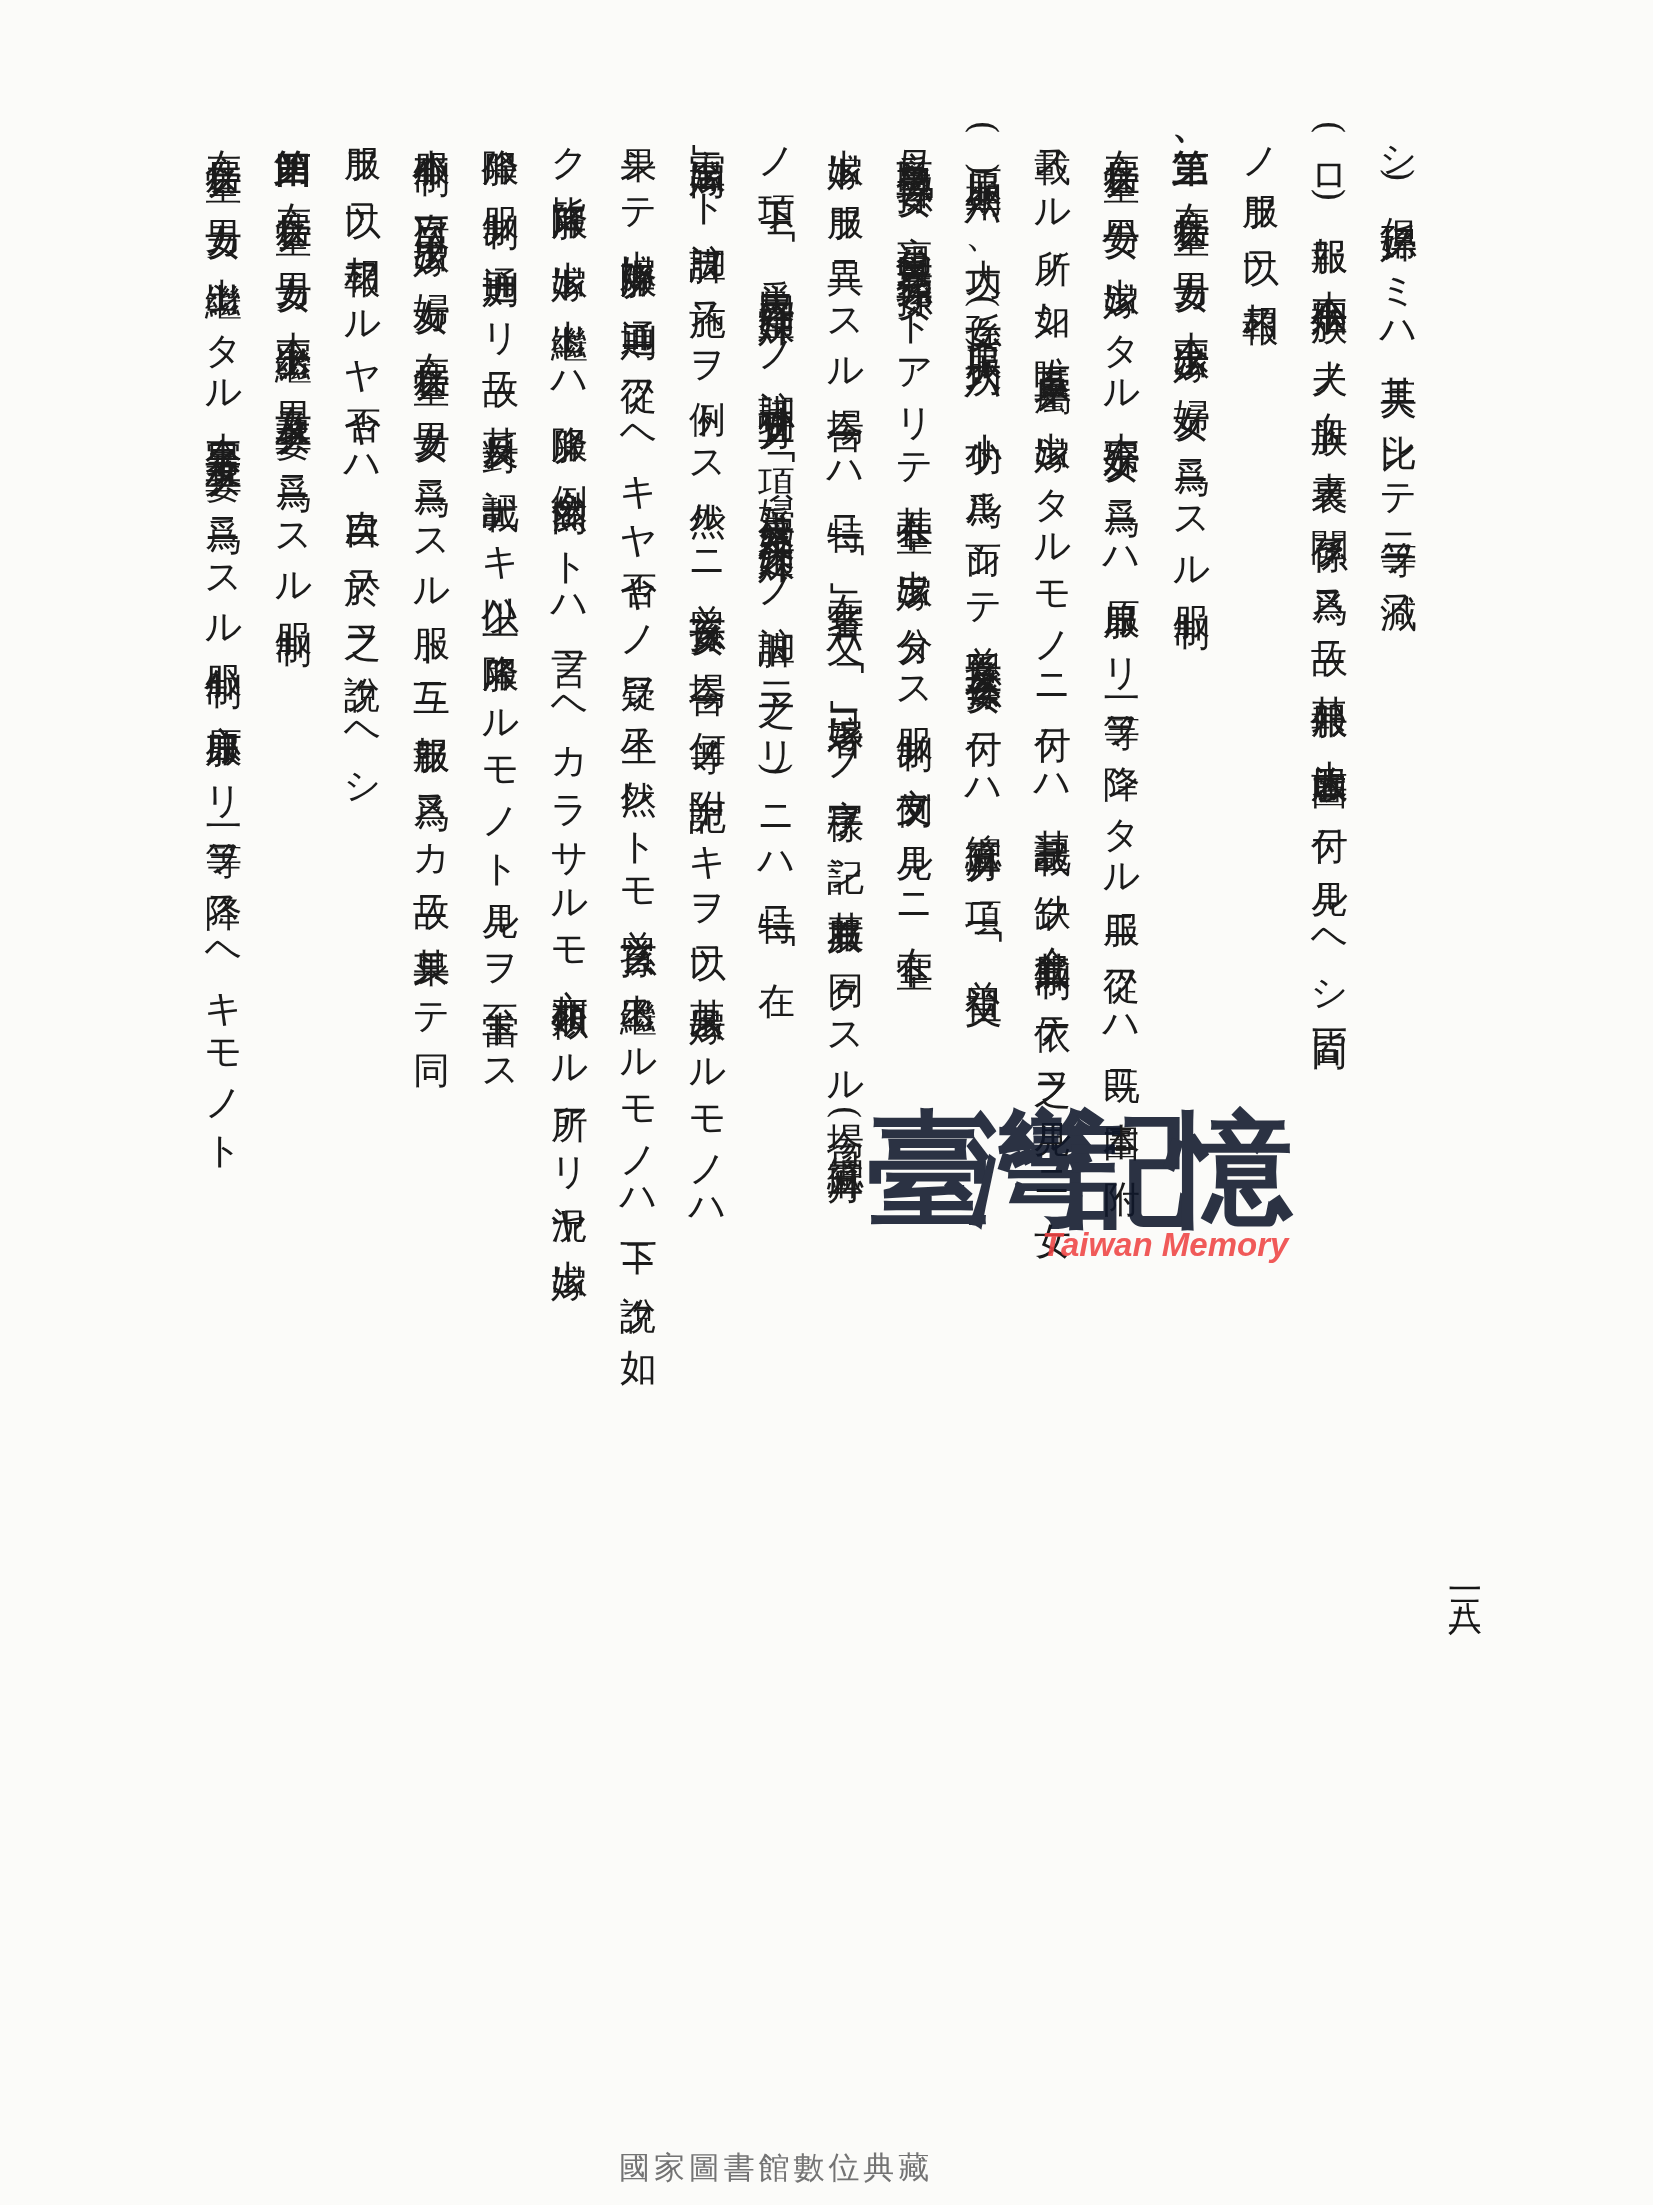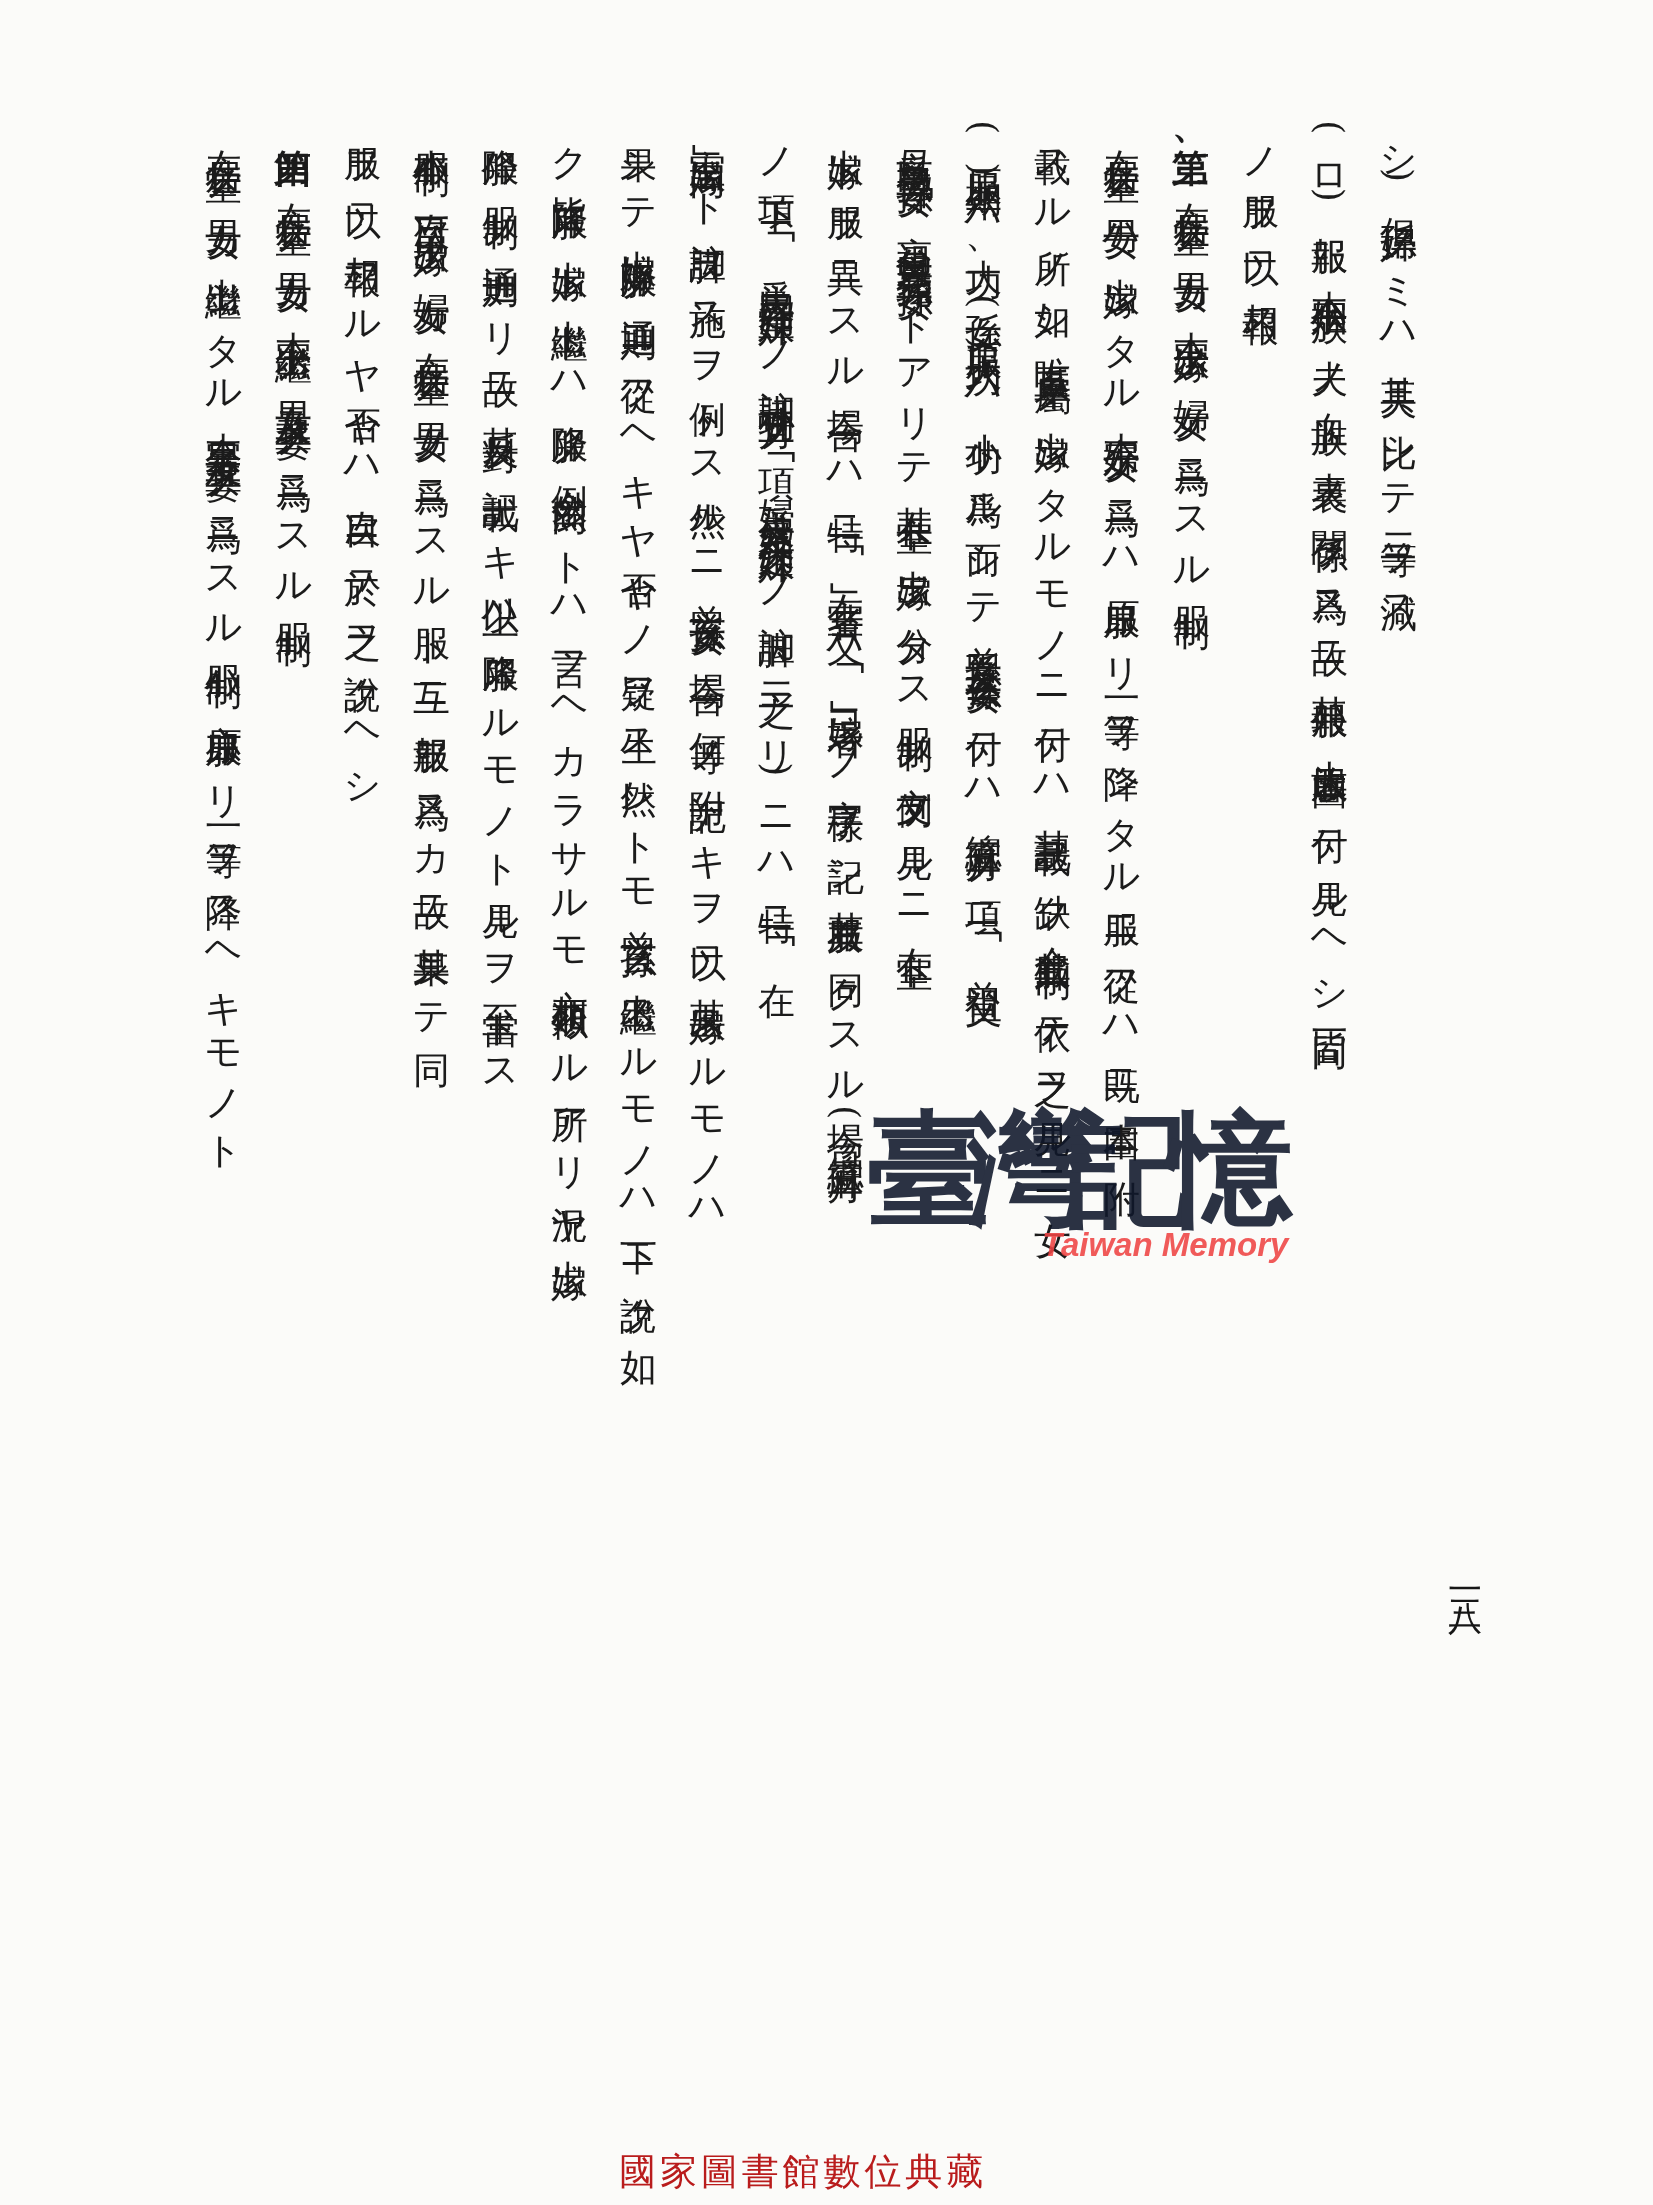--- a/index.html
+++ b/index.html
@@ -72,23 +72,23 @@
     letter-spacing: 1.6px;
     line-height: 1.1;
     color: #161616;
     z-index: 2;
   }
   
   .footer-caption {
     position: absolute;
     left: 619px; top: 2147px;
     font-family: "Liberation Sans", "DejaVu Sans", sans-serif;
-    font-size: 37px;
+    font-size: 31px;
     letter-spacing: 3.9px;
-    color: #b91c1c;
+    color: #737373;
     white-space: nowrap;
     z-index: 2;
   }
 </style>
 </head>
 <body>
 
 <div class="page">
 
   <div class="text-block">

